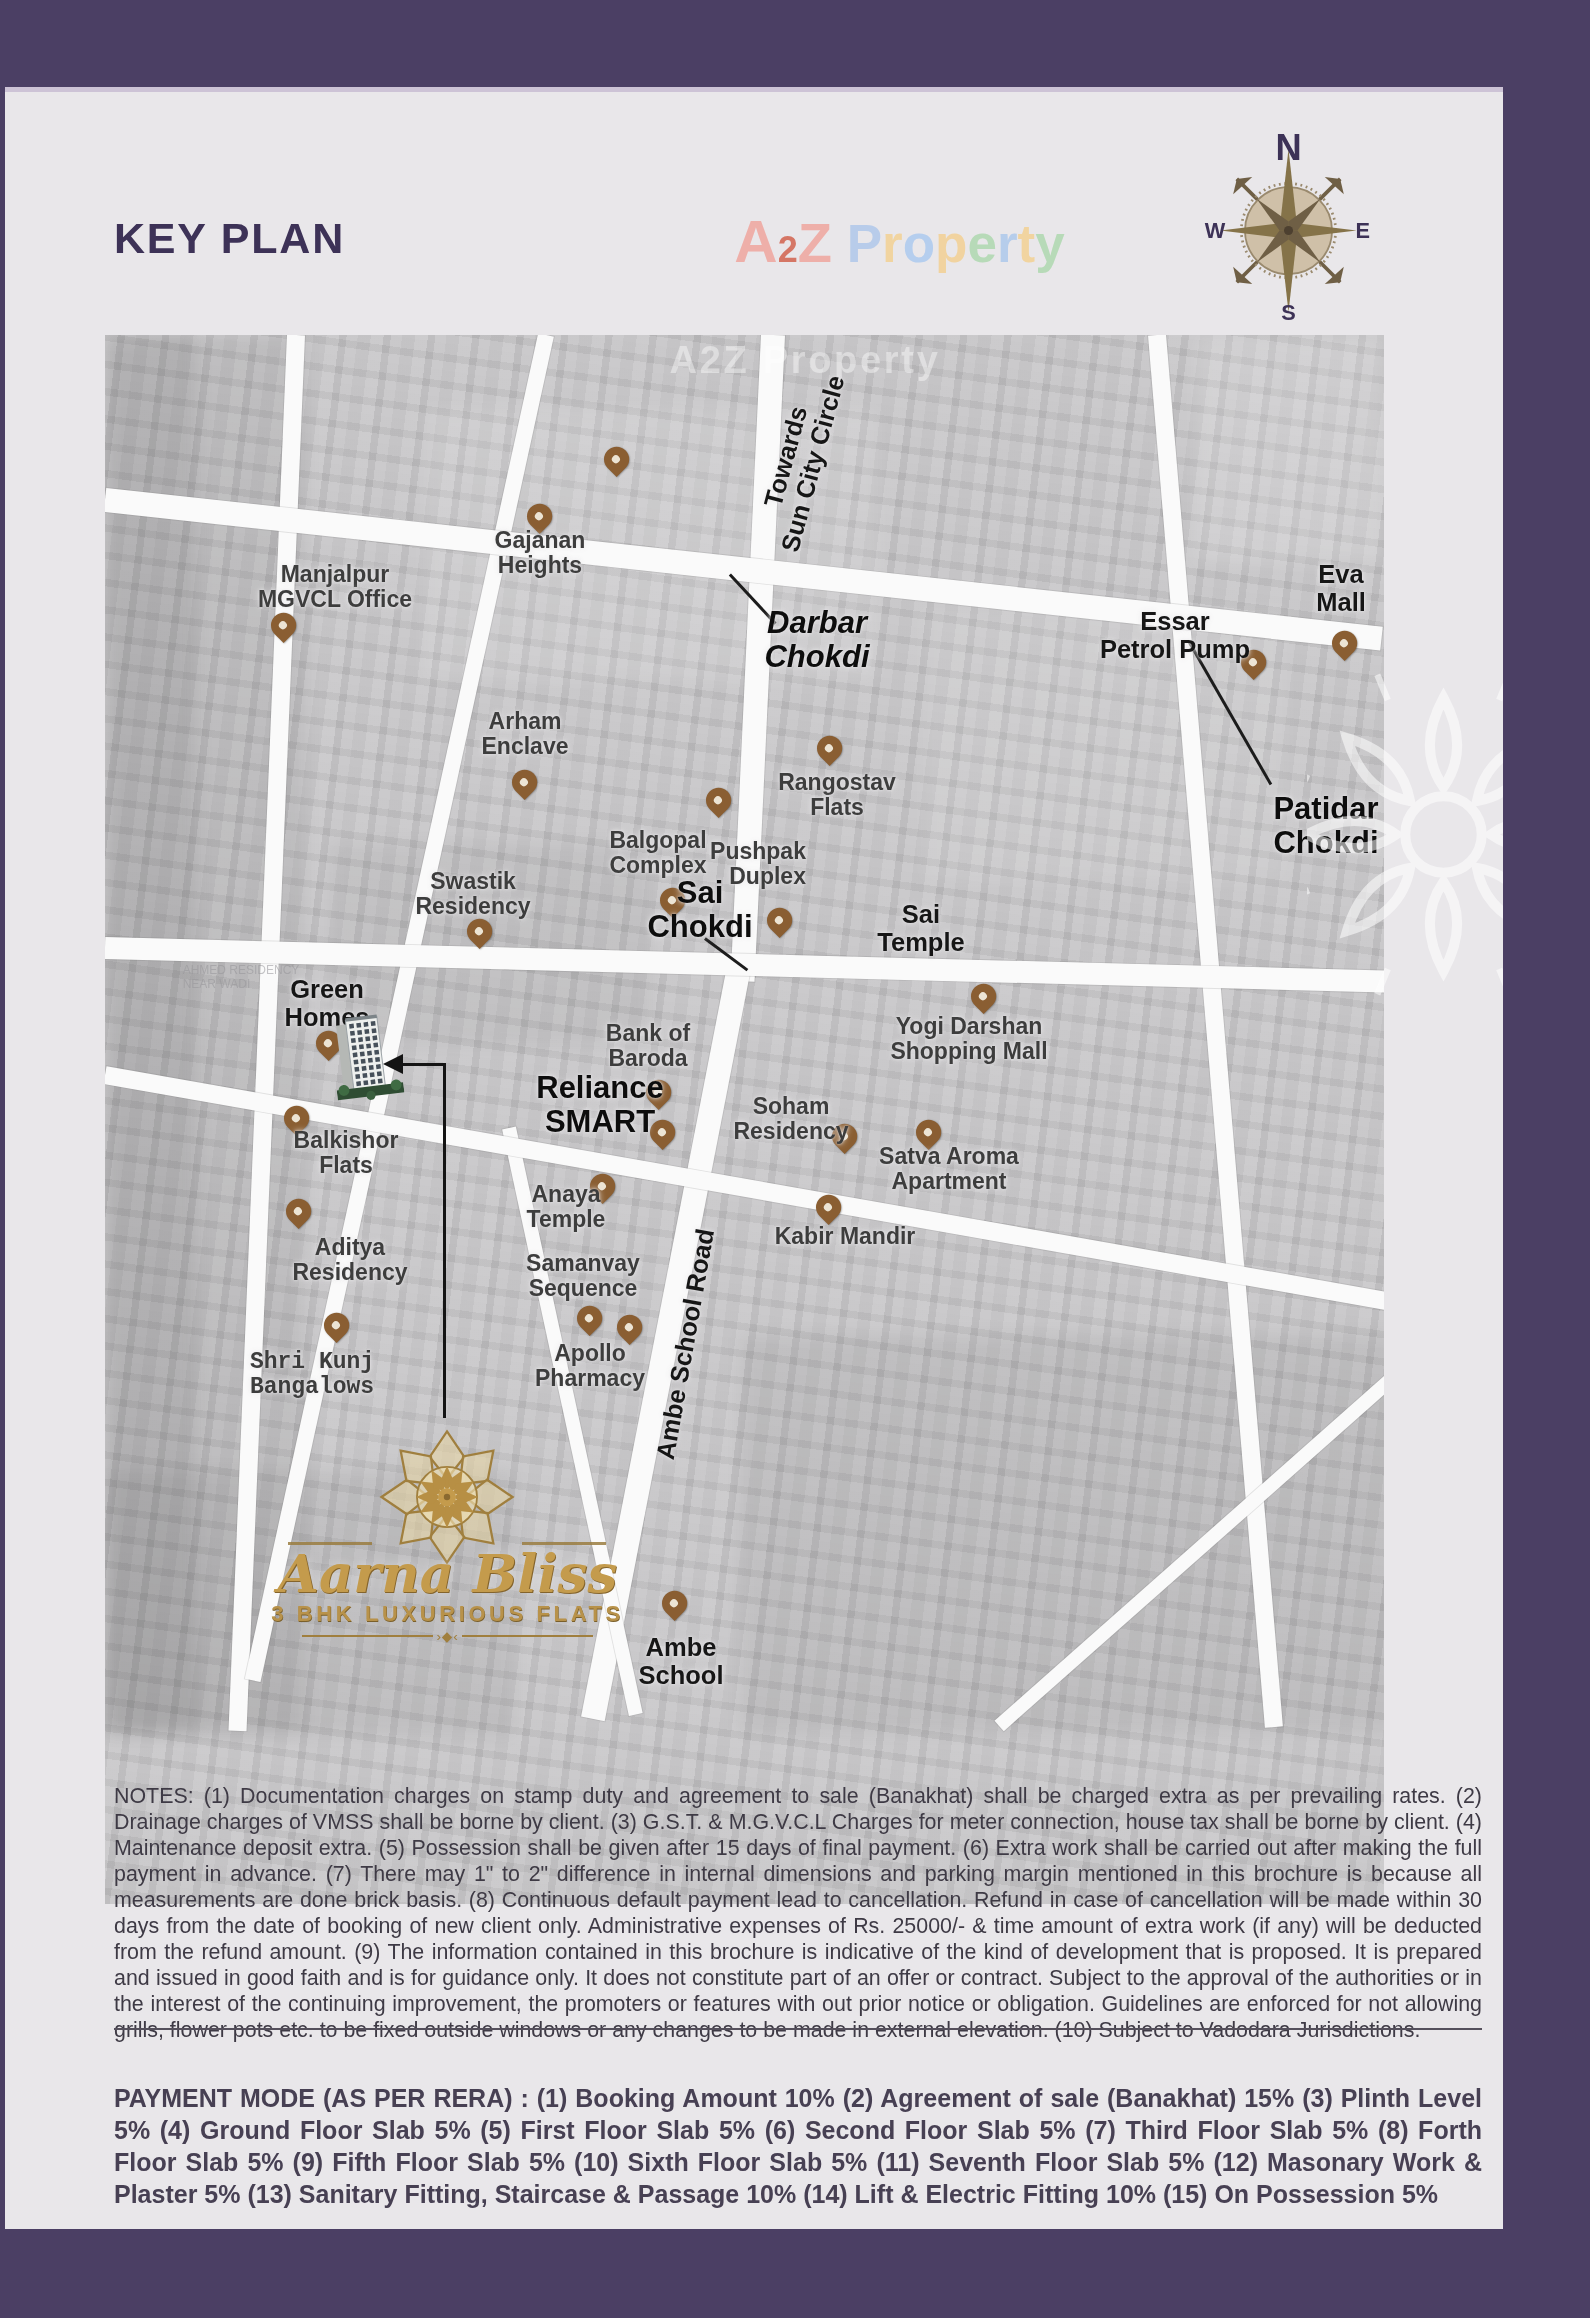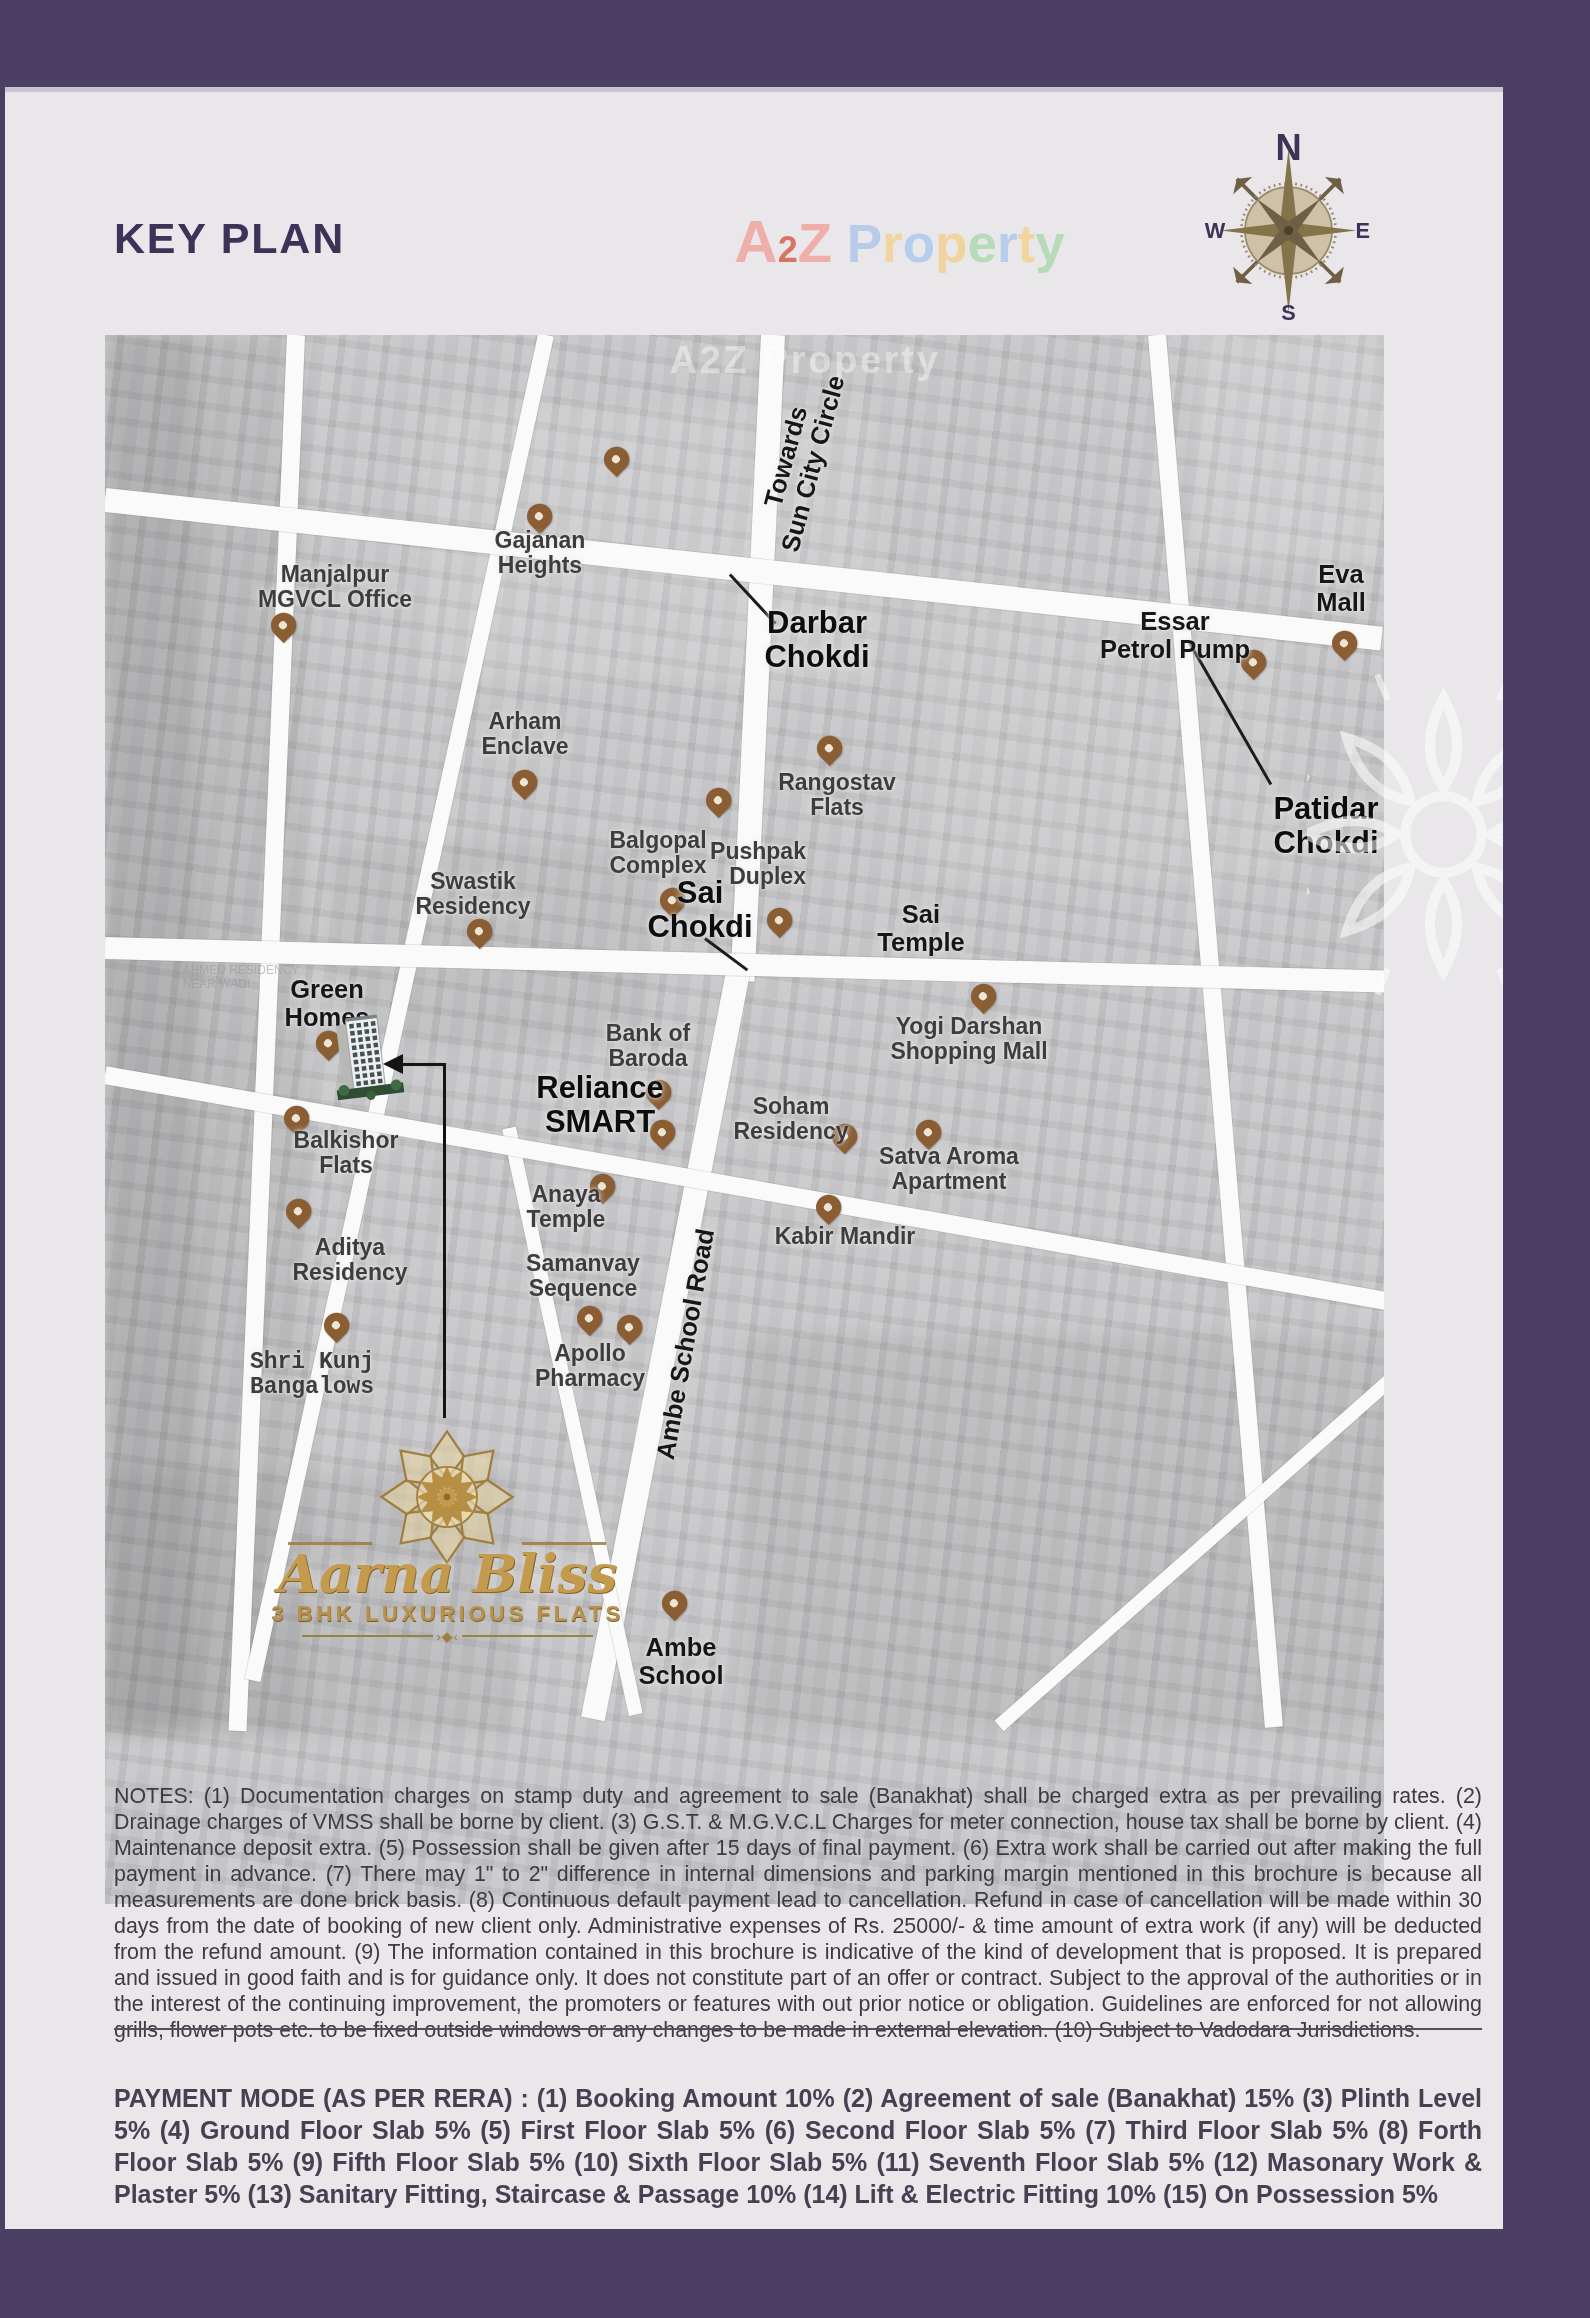--- a/index.html
+++ b/index.html
@@ -231,21 +231,21 @@
     <div id="logo-orn">
         <span class="dia">›◆‹</span>
       </div>
   </div>
 <div class="pin" style="left: 166px; top: 278px;"></div>
     <div class="lbl sm" style="left: 230px; top: 252px;"><span>Manjalpur</span><br><span>MGVCL Office</span></div>
     <div class="pin" style="left: 422px; top: 169px;"></div>
     <div class="lbl sm" style="left: 435px; top: 218px;"><span>Gajanan</span><br><span>Heights</span></div>
     <div class="pin" style="left: 499px; top: 112px;"></div>
     <div class="lbl md" style="left: 694px; top: 125px; transform: translate(-50%, -50%) rotate(-75deg);"><span>Towards</span><br><span>Sun City Circle</span></div>
-    <div class="lbl lg" style="left: 712px; top: 305px;"><span>Darbar</span><br><span>Chokdi</span></div>
+    <div class="lbl lg" style="left: 712px; top: 305px; font-style: italic;"><span>Darbar</span><br><span>Chokdi</span></div>
     <div class="pin" style="left: 1136px; top: 315px;"></div>
     <div class="lbl md" style="left: 1070px; top: 300px;"><span>Essar</span><br><span>Petrol Pump</span></div>
     <div class="pin" style="left: 1227px; top: 296px;"></div>
     <div class="lbl md" style="left: 1236px; top: 253px;"><span>Eva</span><br><span>Mall</span></div>
     <div class="lbl lg" style="left: 1221px; top: 491px;"><span>Patidar</span><br><span>Chokdi</span></div>
     <div class="pin" style="left: 712px; top: 401px;"></div>
     <div class="lbl sm" style="left: 732px; top: 460px;"><span>Rangostav</span><br><span>Flats</span></div>
     <div class="pin" style="left: 407px; top: 435px;"></div>
     <div class="lbl sm" style="left: 420px; top: 399px;"><span>Arham</span><br><span>Enclave</span></div>
     <div class="pin" style="left: 555px; top: 553px;"></div>

